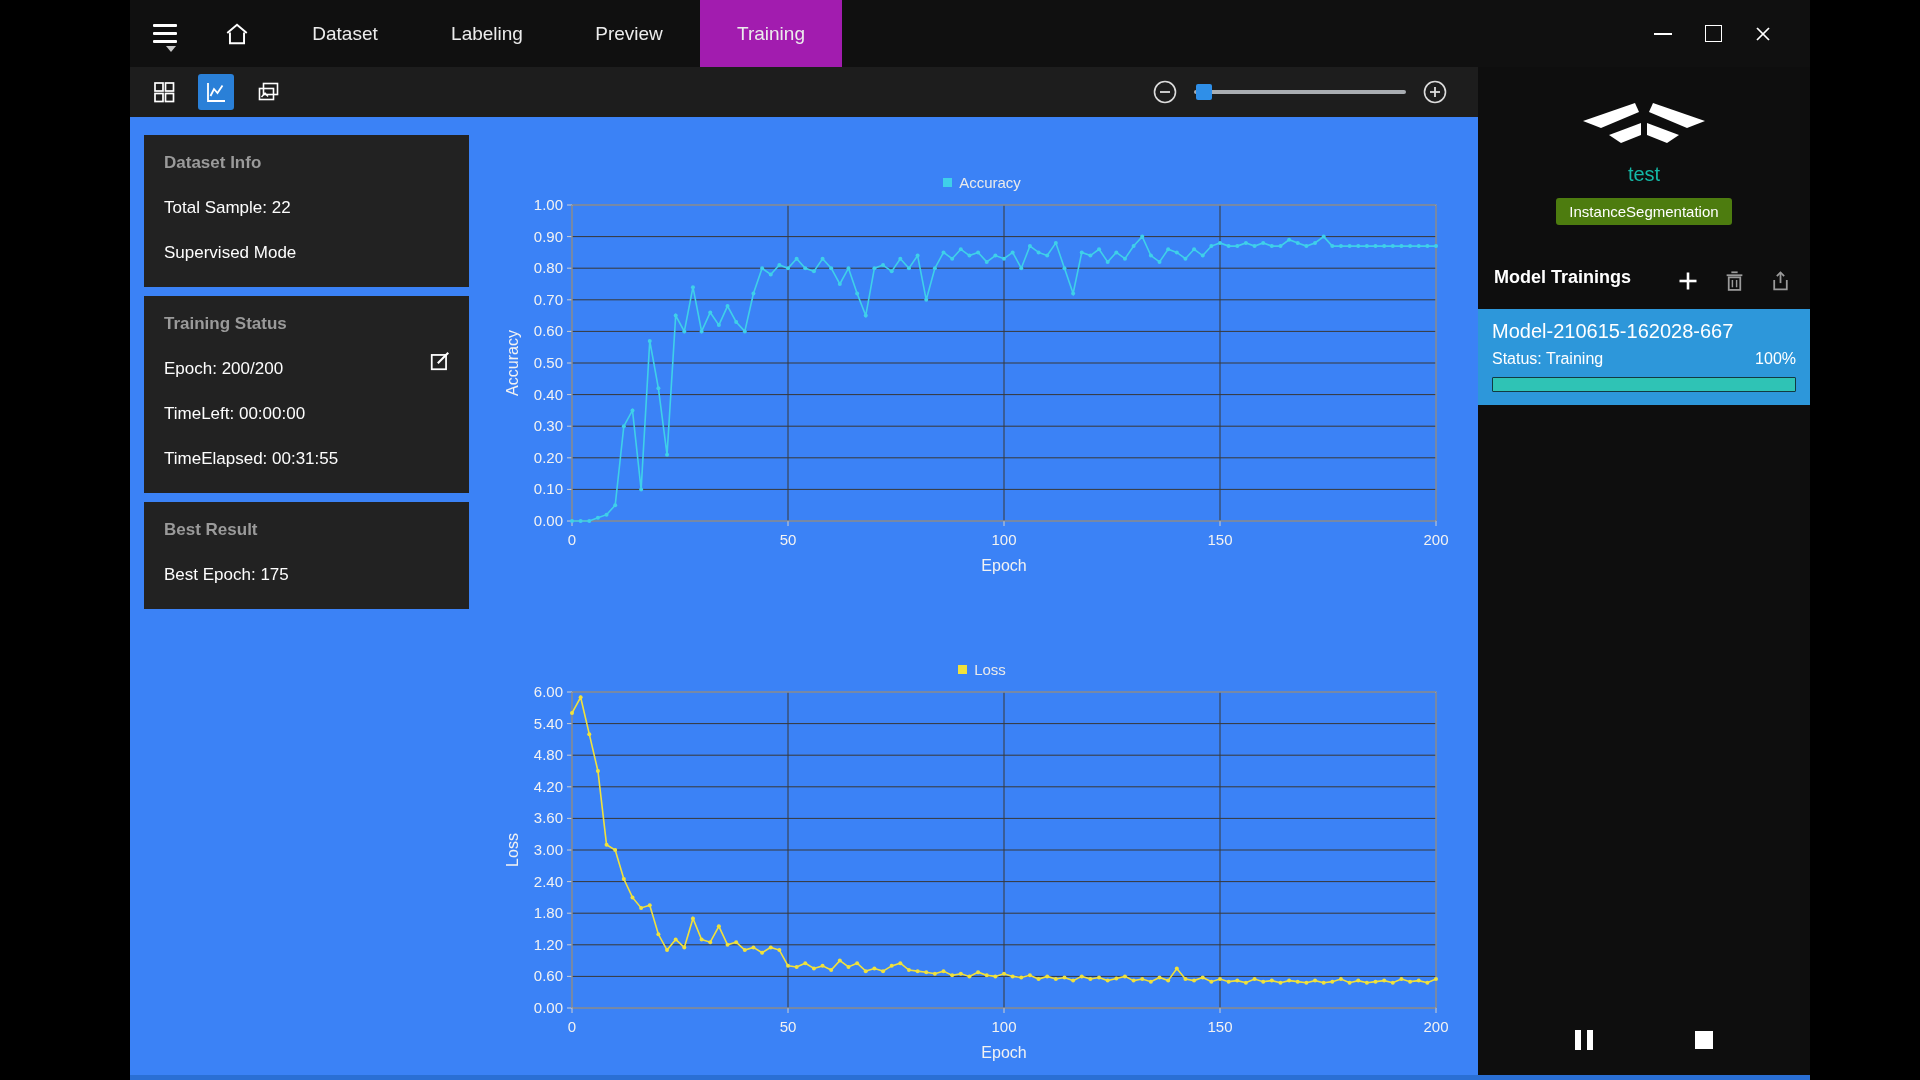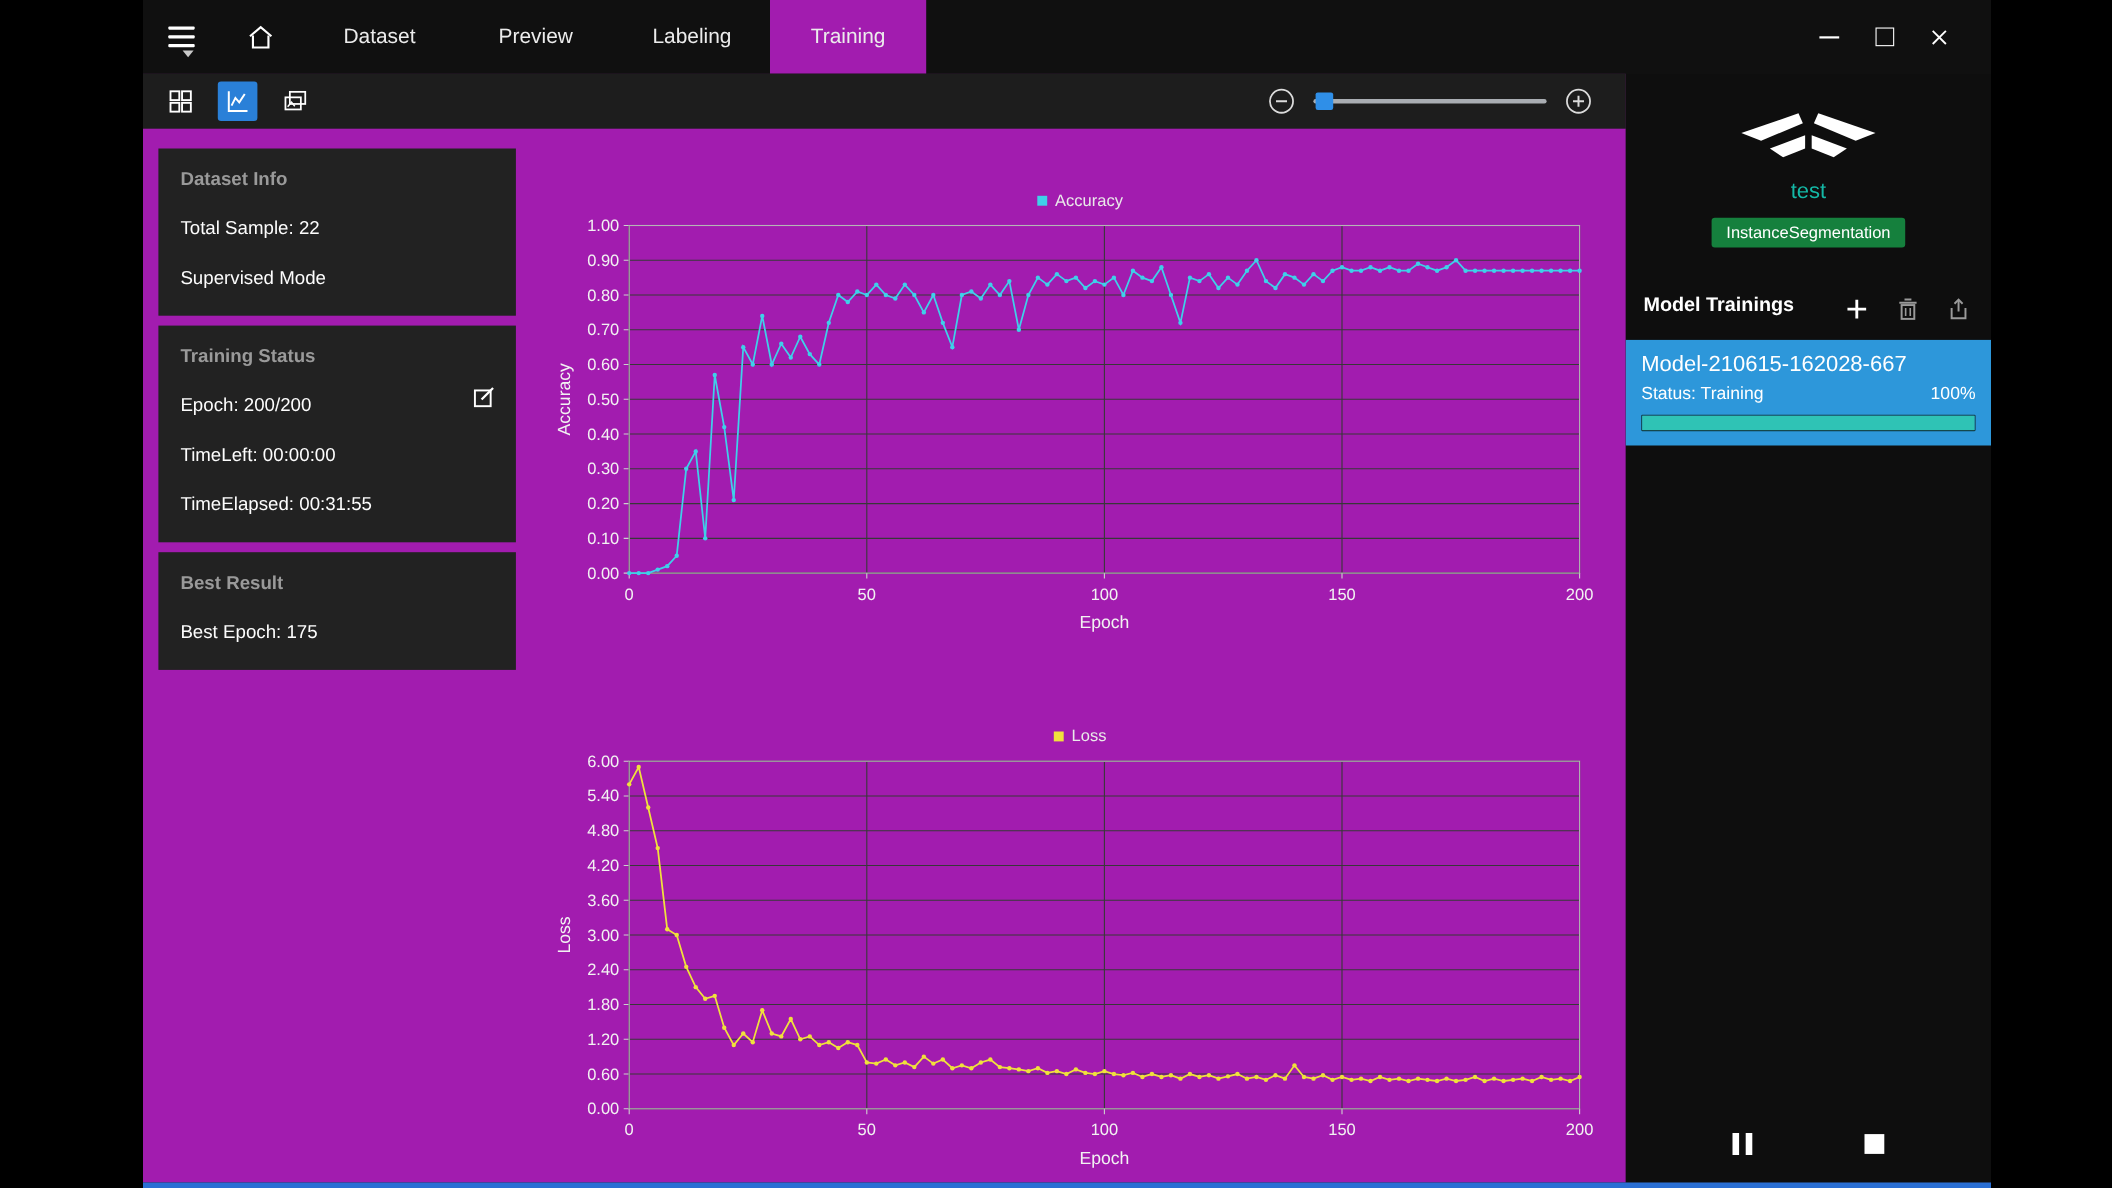--- a/index.html
+++ b/index.html
@@ -16,21 +16,21 @@
   .tabs{display:flex;align-items:stretch;}
   .tab{width:142px;display:flex;align-items:center;justify-content:center;font-size:19px;color:#ececec;cursor:pointer;}
   .tab.active{background:#a21caf;}
   .win-controls{margin-left:auto;display:flex;align-items:stretch;padding-right:22px;}
   .win-btn{width:50px;display:flex;align-items:center;justify-content:center;cursor:pointer;}
   .min-glyph{width:18px;height:2px;background:#fff;}
   .max-glyph{width:15px;height:15px;border:1.6px solid #fff;}
 
   
   .main{display:flex;height:1008px;}
-  .left-content{width:1348px;background:#a21caf;display:flex;flex-direction:column;}
+  .left-content{width:1348px;background:#3b82f6;display:flex;flex-direction:column;}
   .toolbar{position:relative;height:50px;background:#1d1d1d;display:flex;align-items:center;padding-left:16px;gap:16px;flex:0 0 auto;}
   .tool-btn{width:36px;height:36px;display:flex;align-items:center;justify-content:center;border-radius:3px;cursor:pointer;}
   .tool-btn.active{background:#2a80d8;}
   .zoom-group{position:absolute;right:28px;top:0;height:50px;display:flex;align-items:center;gap:14px;}
   .zoom-btn{width:30px;height:30px;display:flex;align-items:center;justify-content:center;cursor:pointer;}
   .slider{position:relative;width:212px;height:30px;cursor:pointer;}
   .slider-track{position:absolute;left:0;right:0;top:13px;height:4px;background:#a9adb2;border-radius:2px;}
   .slider-handle{position:absolute;left:2px;top:7px;width:16px;height:16px;background:#2f8fe8;border-radius:2px;cursor:grab;}
 
   .content-row{display:flex;flex:1;}
@@ -44,21 +44,21 @@
   .chart-block{width:960px;}
   .chart-block + .chart-block{margin-top:75px;}
   .legend{display:flex;align-items:center;justify-content:center;gap:7px;height:22px;font-size:15px;color:#eaeaea;}
   .legend .swatch{width:9px;height:9px;display:inline-block;}
 
   
   .right-panel{position:relative;width:332px;background:#0e0e0e;}
   .logo-wrap{display:flex;justify-content:center;margin-top:34px;}
   .project-name{text-align:center;font-size:20px;color:#14b8a6;margin-top:14px;}
   .badge-wrap{display:flex;justify-content:center;margin-top:12px;}
-  .badge{background:#15803d;color:#fff;font-size:15px;padding:5px 13px;border-radius:3px;}
+  .badge{background:#4d7c0f;color:#fff;font-size:15px;padding:5px 13px;border-radius:3px;}
   .trainings-header{display:flex;align-items:flex-start;margin-top:42px;padding:0 16px;}
   .trainings-title{font-size:18px;font-weight:bold;color:#fff;}
   .trainings-icons{margin-left:auto;display:flex;align-items:center;gap:18px;}
   .icon-btn{width:28px;height:28px;display:flex;align-items:center;justify-content:center;cursor:pointer;}
   .model-item{margin-top:14px;background:#2d97da;padding:11px 14px 13px 14px;cursor:pointer;}
   .model-name{font-size:20px;color:#fff;}
   .model-status-row{display:flex;justify-content:space-between;font-size:16px;color:#fff;margin-top:7px;}
   .progress{margin-top:9px;height:13px;border:1px solid #123a41;background:#2fc3b5;border-radius:1px;}
   .progress-fill{height:100%;background:#2fc3b5;}
   .run-controls{position:absolute;bottom:14px;left:0;right:0;display:flex;justify-content:center;gap:78px;}
@@ -84,22 +84,22 @@
         <span class="menu-caret"></span>
       </div>
       <div class="home-btn">
         <svg width="26" height="24" viewBox="0 0 24 22">
           <path d="M3 10 L12 2.5 L21 10" fill="none" stroke="#fff" stroke-width="1.8"></path>
           <path d="M5.5 9.5 V19.5 H18.5 V9.5" fill="none" stroke="#fff" stroke-width="1.8"></path>
         </svg>
       </div>
       <div class="tabs">
         <div class="tab">Dataset</div>
+        <div class="tab">Labeling</div>
         <div class="tab">Preview</div>
-        <div class="tab">Labeling</div>
         <div class="tab active">Training</div>
       </div>
       <div class="win-controls">
         <div class="win-btn">
             <div class="min-glyph"></div>
           </div>
         <div class="win-btn">
             <div class="max-glyph"></div>
           </div>
         <div class="win-btn">

